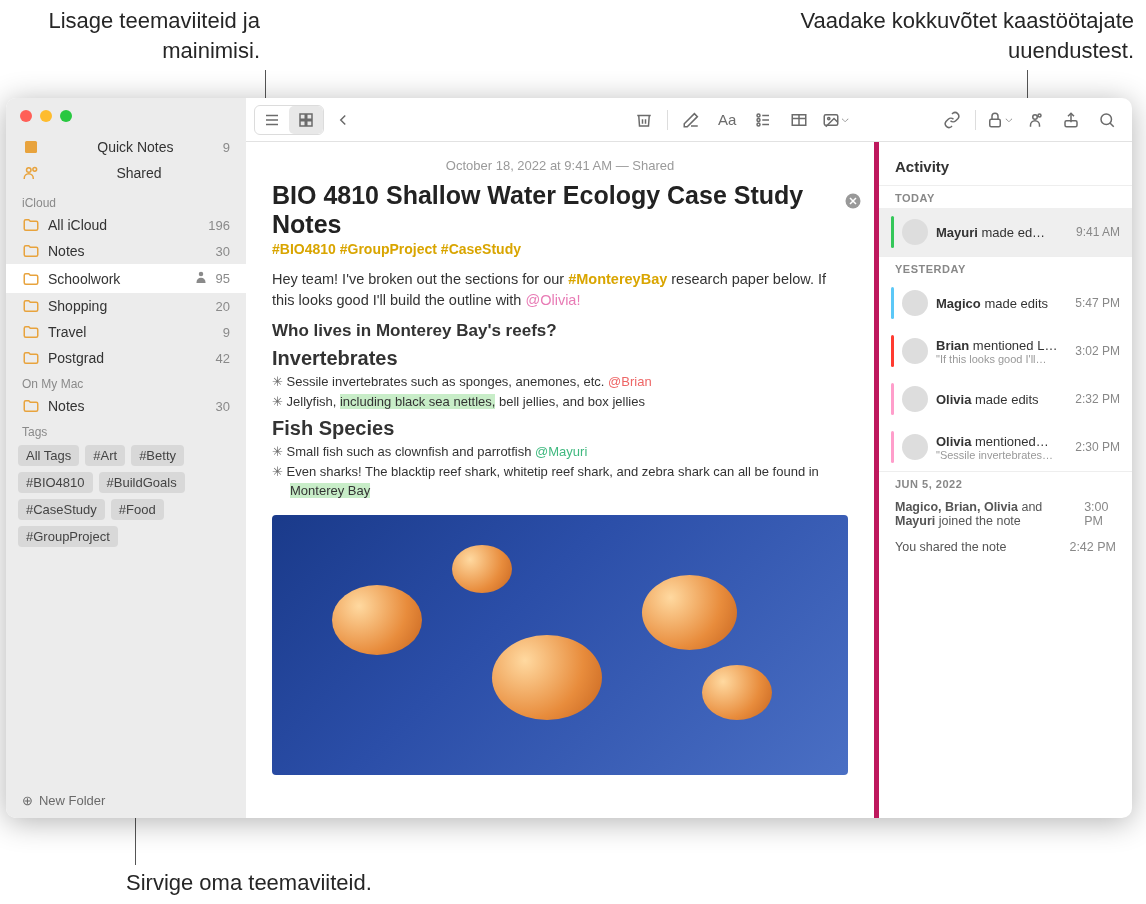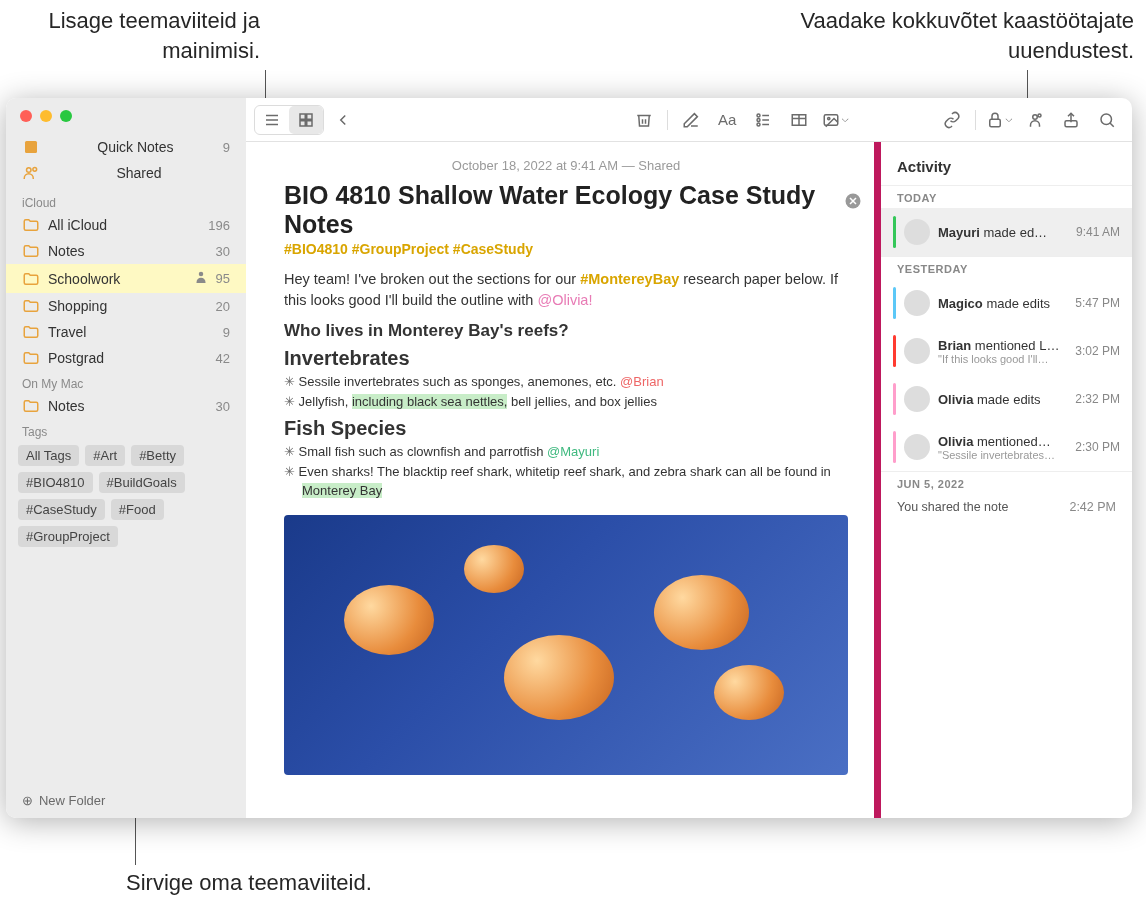--- a/index.html
+++ b/index.html
@@ -14,58 +14,58 @@
 .window { position: absolute; top: 98px; left: 6px; width: 1126px; height: 720px; border-radius: 10px; box-shadow: 0 4px 30px rgba(0,0,0,.3); overflow: hidden; display: flex; background: #fff; }
 
 .sidebar { width: 240px; background: #ececec; display: flex; flex-direction: column; }
 .traffic { display: flex; gap: 8px; padding: 12px 14px 8px; }
 .dot { width: 12px; height: 12px; border-radius: 50%; }
 .dot.r { background: #ff5f57; } .dot.y { background: #febc2e; } .dot.g { background: #28c840; }
 
 .sb-section { padding: 4px 0; text-align: center; }
 .sb-header { font-size: 12px; color: #8a8a8a; padding: 6px 16px 2px; font-weight: 500; }
 .sb-item { display: flex; align-items: center; padding: 4px 16px; font-size: 14px; cursor: default; }
-.sb-item.selected { background: #fef9c3; justify-content: flex-end; }
+.sb-item.selected { background: #ffffff; justify-content: flex-end; }
 .sb-item .ico { width: 18px; height: 18px; margin-right: 8px; display:flex; align-items:center; justify-content:center; }
 .sb-item .lbl { flex: 1; }
 .sb-item .cnt { color: #8a8a8a; font-size: 13px; }
 .sb-item .share-ico { margin-right: 6px; color:#8a8a8a; }
 
 .tags-wrap { padding: 4px 12px; display: flex; flex-wrap: wrap; gap: 6px; }
 .tag { background: #d8d8d8; border-radius: 4px; padding: 3px 8px; font-size: 13px; color: #444; }
 
 .new-folder { margin-top: auto; padding: 10px 16px; font-size: 13px; color: #6a6a6a; display:flex; align-items:center; gap:6px;}
 
 .main { flex: 1; display: flex; flex-direction: column; }
 .toolbar { height: 44px; display: flex; align-items: center; padding: 0 8px; gap: 2px; border-bottom: 1px solid #e2e2e2; }
 .tb-btn { width: 34px; height: 28px; display: flex; align-items: center; justify-content: center; color: #6b6b6b; border-radius: 5px; }
 .tb-btn.active { background: #e8e8e8; }
 .tb-sep { width: 1px; height: 20px; background: #ddd; margin: 0 4px; }
 .tb-spacer { flex: 1; }
 .tb-group { display: flex; border: 1px solid #dcdcdc; border-radius: 6px; overflow: hidden; }
 
-.content-row { flex: 1; display: flex; overflow: hidden; margin-left: 12px; }
+.content-row { flex: 1; display: flex; overflow: hidden; }
 .note { flex: 1; padding: 16px 26px; overflow: auto; position: relative; }
 .note .date { text-align: center; font-size: 13px; color: #9a9a9a; margin-bottom: 8px; }
 .note h1 { font-size: 25px; font-weight: 700; color: #222; margin-bottom: 2px; }
 .note .tagsline { font-size: 14px; color: #d9a500; font-weight: 600; margin-bottom: 12px; }
 .note p { font-size: 14.5px; line-height: 1.45; margin-bottom: 10px; }
 .hashtag { color: #d9a500; font-weight: 600; }
 .mention { color: #e87bb5; }
 .mention2 { color: #3fb97f; }
 .note h2 { font-size: 17px; font-weight: 700; margin: 8px 0 6px; }
 .note h3 { font-size: 20px; font-weight: 700; margin: 6px 0 2px; }
 .note ul { list-style: none; padding-left: 18px; font-size: 13px; line-height: 1.5; }
 .note ul li::before { content: "✳︎ "; color: #666; margin-left: -18px; }
 .hl-green { background: #c8edc8; }
 .note-img { width: 100%; height: 260px; margin-top: 14px; border-radius: 4px; background: linear-gradient(135deg,#1a3a8a 0%, #2b4ea8 40%, #4a6fc4 100%); position: relative; overflow:hidden; }
 .jelly { position:absolute; border-radius:50%; background: radial-gradient(circle at 30% 30%, #ffd9a0, #e88c3c 60%, #c4621e); }
 .close-btn { position: absolute; top: 50px; right: 10px; width: 20px; height:20px; color:#999; }
 
-.activity { width: 258px; border-left: 7px solid #be185d; padding: 0; overflow: auto; }
+.activity { width: 258px; border-left: 5px solid #be185d; padding: 0; overflow: auto; }
 .act-title { font-size: 15px; font-weight: 700; padding: 16px 16px 10px; }
 .act-header { font-size: 11px; font-weight: 700; color: #888; letter-spacing: .5px; padding: 6px 16px 4px; border-top: 1px solid #eee; }
 .act-item { display: flex; align-items: center; padding: 8px 12px; gap: 8px; font-size: 13px; }
 .act-item.sel { background: #efefef; }
 .act-bar { width: 3px; height: 32px; border-radius: 2px; }
 .avatar { width: 26px; height: 26px; border-radius: 50%; background: #ddd; flex-shrink:0;}
 .act-text { flex: 1; overflow: hidden; }
 .act-text .line1 { white-space: nowrap; overflow: hidden; text-overflow: ellipsis; }
 .act-text .line2 { font-size: 11px; color: #999; white-space: nowrap; overflow: hidden; text-overflow: ellipsis; }
 .act-time { font-size: 12px; color: #888; }
@@ -386,19 +386,23 @@
               <div class="avatar"></div>
               <div class="act-text">
                 <div class="line1"><b>Olivia</b> mentioned…</div>
                 <div class="line2">"Sessile invertebrates…</div>
               </div>
               <div class="act-time">2:30 PM</div>
             </div>
           </div>
         <div class="act-header">JUN 5, 2022</div>
         <div class="act-plain">
+          <div><b>Magico, Brian, Olivia </b><span>and </span><b>Mayuri </b><span>joined the note</span></div>
+          <span class="t">3:00 PM</span>
+        </div>
+        <div class="act-plain">
           <span>You shared the note</span>
           <span class="t">2:42 PM</span>
         </div>
       </div>
     </div>
   </div>
 </div>
 
 </body></html>

